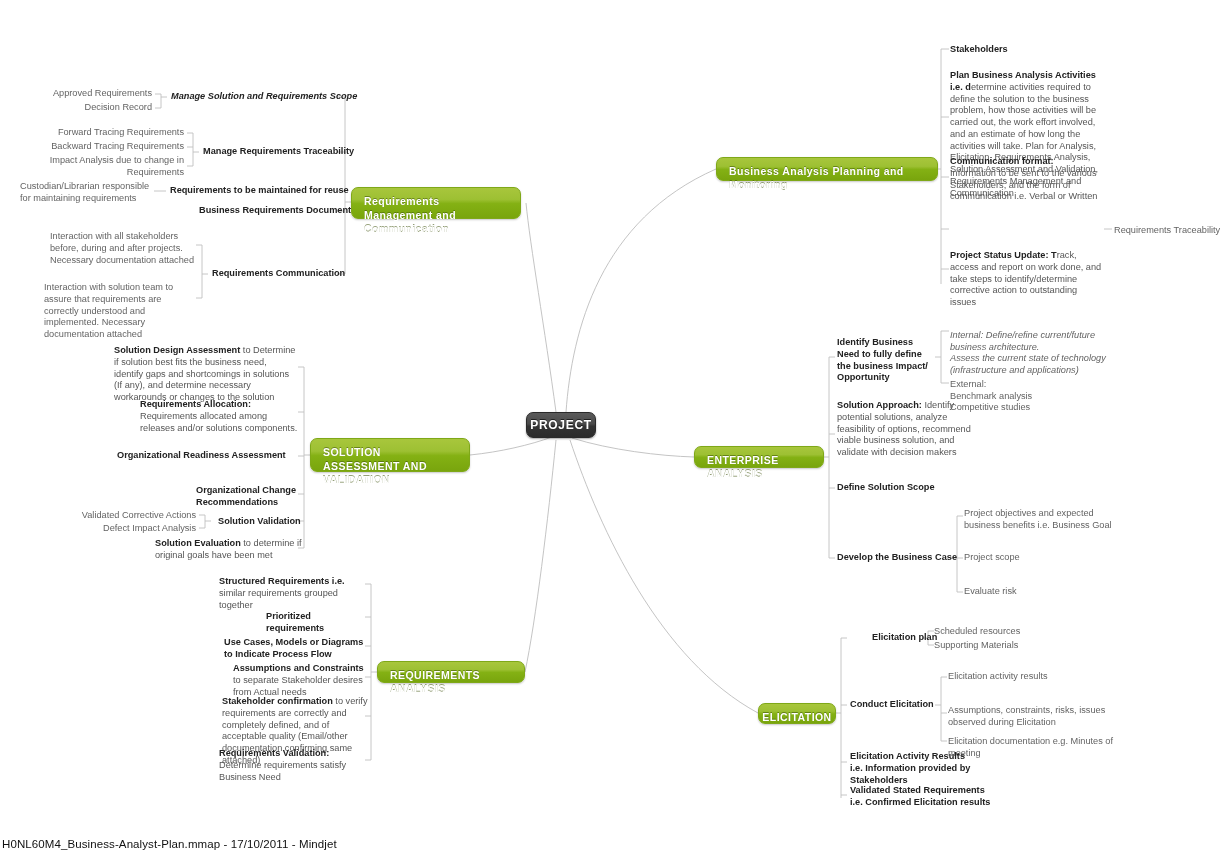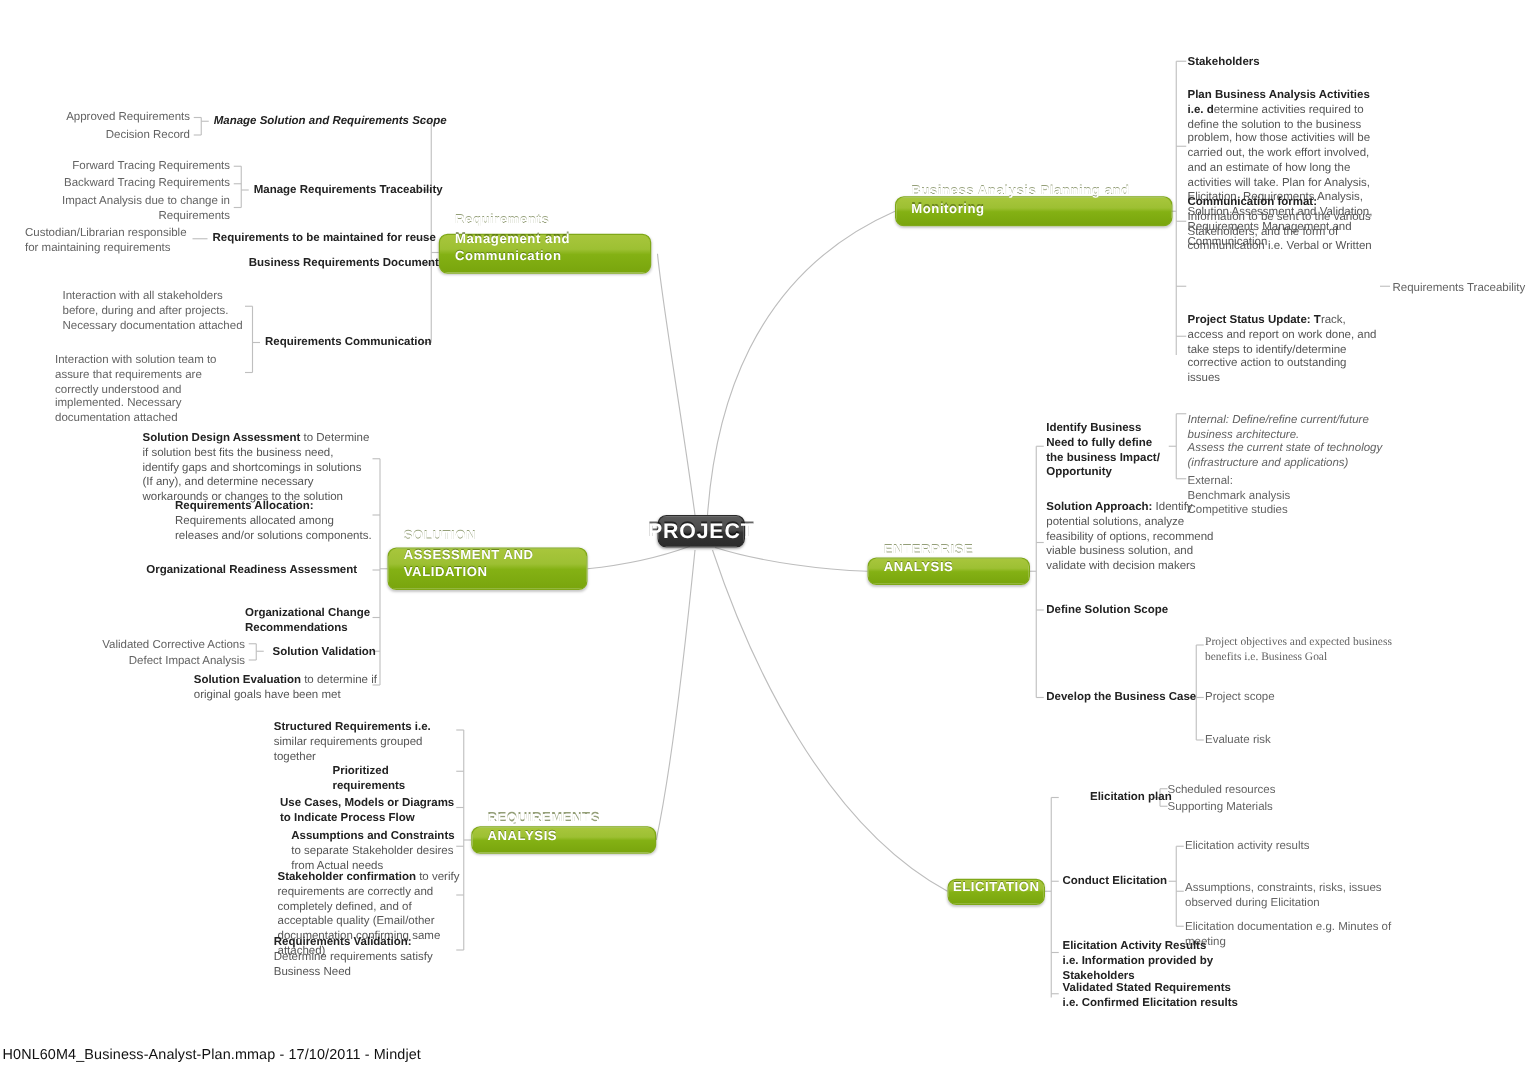--- a/index.html
+++ b/index.html
@@ -22,29 +22,29 @@
   }
   
   .central {
     position: absolute;
     display: flex; align-items: center; justify-content: center;
     background: linear-gradient(to bottom, #5a5a5a 0%, #4a4a4a 45%, #333333 55%, #2b2b2b 100%);
     border: 1px solid #2a2a2a;
     border-radius: 7px;
     box-shadow: 0 1px 2px rgba(0,0,0,0.35);
     color: #ffffff;
-    font-size: 17px;
+    font-size: 12px;
     font-weight: bold;
     letter-spacing: 0.7px;
     text-shadow: 0 -1px 0 rgba(0,0,0,0.6);
   }
   
   .mainnode {
     position: absolute;
-    display: flex; align-items: flex-end;
+    display: flex; align-items: flex-start;
     padding: 6px 12px;
     background: linear-gradient(to bottom, #a8c63c 0%, #9dc033 38%, #84b114 52%, #79a50d 100%);
     border: 1px solid #7fa818;
     border-radius: 7px;
     box-shadow: 0 1px 2px rgba(0,0,0,0.22);
     color: #ffffff;
     font-size: 10.5px;
     font-weight: bold;
     letter-spacing: 0.45px;
     line-height: 1.35;
@@ -352,21 +352,21 @@
     <span class="bh">Solution Approach:</span><span class="rg"> Identify potential solutions, analyze feasibility of options, recommend viable business solution, and validate with decision makers</span>
   </div>
 
   <div class="node b ta-l" style="left:837px; top:482px; width:130px;">
     <span>Define  Solution  Scope</span>
   </div>
 
   <div class="node b ta-l" style="left:837px; top:552px; width:120px;">
     <span>Develop the Business Case</span>
   </div>
-  <div class="node g ta-l" style="left:964px; top:508px; width:158px;font-family:Liberation Serif, serif;">
+  <div class="node g ta-l" style="left:964px; top:508px; width:158px;">
     <span>Project objectives and expected business benefits i.e. Business Goal</span>
   </div>
   <div class="node g ta-l" style="left:964px; top:552px; width:158px;">
     <span>Project scope</span>
   </div>
   <div class="node g ta-l" style="left:964px; top:586px; width:158px;">
     <span>Evaluate risk</span>
   </div>
 
   <div class="node b ta-l" style="left:850px; top:632px; width:100px;padding-left:22px;">

